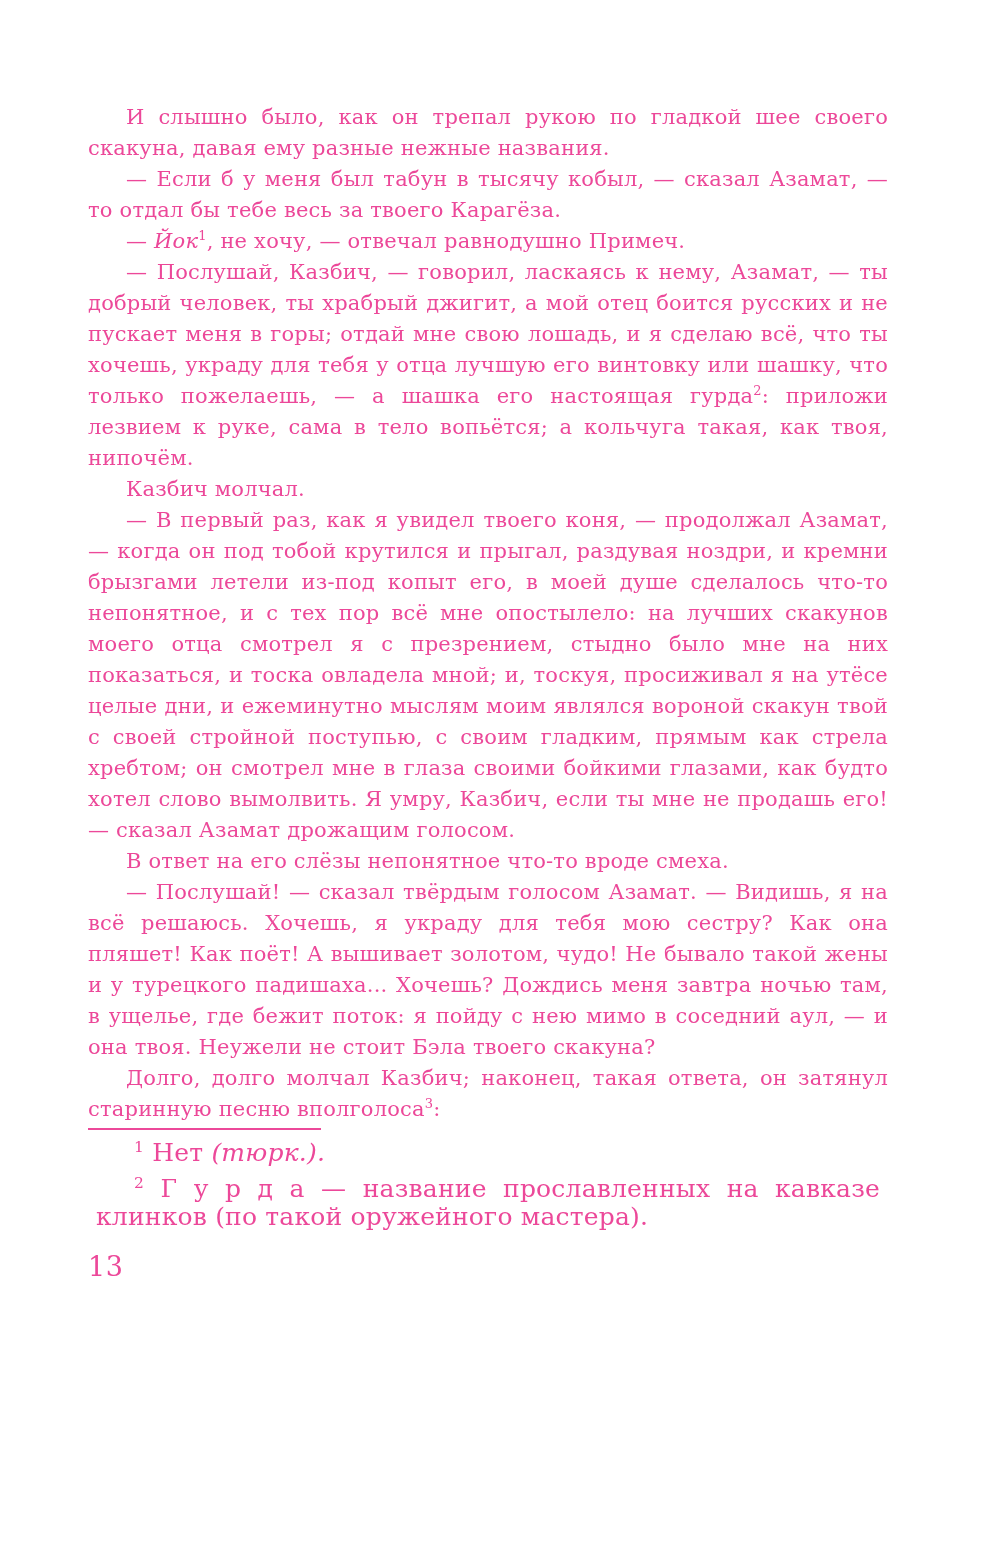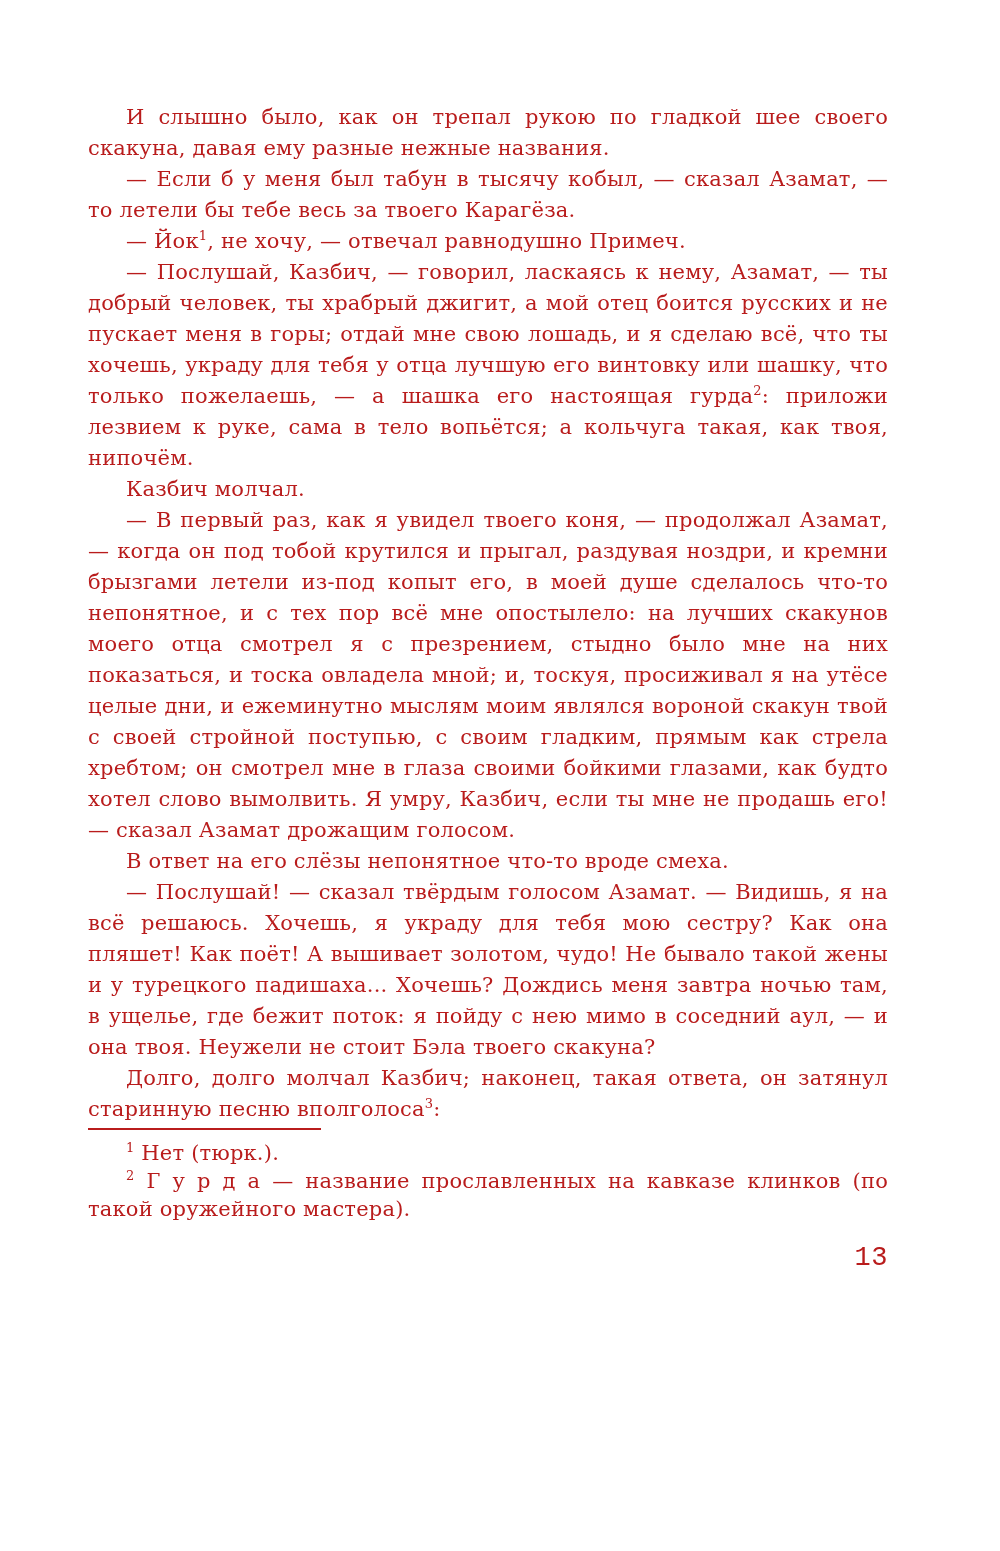--- a/index.html
+++ b/index.html
@@ -26,56 +26,56 @@
   }
   .para {
     margin: 0;
     font-size: 21px;
     line-height: 31px;
     text-align: justify;
     text-indent: 38px;
     letter-spacing: 0.2px;
   }
   .fn {
-    margin: 0;
-    font-size: 21px;
+    margin: 8px;
+    font-size: 25px;
     line-height: 28px;
     text-align: justify;
     text-indent: 38px;
     letter-spacing: 0.2px;
   }
   .it {
+    font-style: italic;
   }
   sup.s {
     font-size: 0.62em;
     line-height: 0;
     vertical-align: super;
   }
   .fn-rule {
     width: 233px;
     height: 0;
     border-top: 2px solid currentColor;
     margin: 3px 0 9px 0;
   }
   .page-number {
     margin-top: 20px;
-    text-align: right;
+    text-align: left;
     font-size: 27px;
     letter-spacing: 0.5px;
-    font-family: Liberation Mono, monospace;
   }
 </style>
 </head>
 <body>
 
-<div class="page" style="color: #b91c1c;">
+<div class="page" style="color: #ec4899;">
   <div class="textblock">
     <div id="paragraphs">
         <p class="para"><span>И слышно было, как он трепал рукою по гладкой шее своего скакуна, давая ему разные нежные названия.</span></p>
-        <p class="para"><span>— Если б у меня был табун в тысячу кобыл, — сказал Азамат, — то летели бы тебе весь за твоего Карагёза.</span></p>
+        <p class="para"><span>— Если б у меня был табун в тысячу кобыл, — сказал Азамат, — то отдал бы тебе весь за твоего Карагёза.</span></p>
         <p class="para"><span>— </span><span class="it">Йок</span><sup class="s">1</sup><span>, не хочу, — отвечал равнодушно Примеч.</span></p>
         <p class="para"><span>— Послушай, Казбич, — говорил, ласкаясь к нему, Азамат, — ты добрый человек, ты храбрый джигит, а мой отец боится русских и не пускает меня в горы; отдай мне свою лошадь, и я сделаю всё, что ты хочешь, украду для тебя у отца лучшую его винтовку или шашку, что только пожелаешь, — а шашка его настоящая гурда</span><sup class="s">2</sup><span>: приложи лезвием к руке, сама в тело вопьётся; а кольчуга такая, как твоя, нипочём.</span></p>
         <p class="para"><span>Казбич молчал.</span></p>
         <p class="para"><span>— В первый раз, как я увидел твоего коня, — продолжал Азамат, — когда он под тобой крутился и прыгал, раздувая ноздри, и кремни брызгами летели из-под копыт его, в моей душе сделалось что-то непонятное, и с тех пор всё мне опостылело: на лучших скакунов моего отца смотрел я с презрением, стыдно было мне на них показаться, и тоска овладела мной; и, тоскуя, просиживал я на утёсе целые дни, и ежеминутно мыслям моим являлся вороной скакун твой с своей стройной поступью, с своим гладким, прямым как стрела хребтом; он смотрел мне в глаза своими бойкими глазами, как будто хотел слово вымолвить. Я умру, Казбич, если ты мне не продашь его! — сказал Азамат дрожащим голосом.</span></p>
         <p class="para"><span>В ответ на его слёзы непонятное что-то вроде смеха.</span></p>
         <p class="para"><span>— Послушай! — сказал твёрдым голосом Азамат. — Видишь, я на всё решаюсь. Хочешь, я украду для тебя мою сестру? Как она пляшет! Как поёт! А вышивает золотом, чудо! Не бывало такой жены и у турецкого падишаха... Хочешь? Дождись меня завтра ночью там, в ущелье, где бежит поток: я пойду с нею мимо в соседний аул, — и она твоя. Неужели не стоит Бэла твоего скакуна?</span></p>
         <p class="para"><span>Долго, долго молчал Казбич; наконец, такая ответа, он затянул старинную песню вполголоса</span><sup class="s">3</sup><span>:</span></p>
       </div>
     <div class="fn-rule"></div>
     <div id="footnotes">

